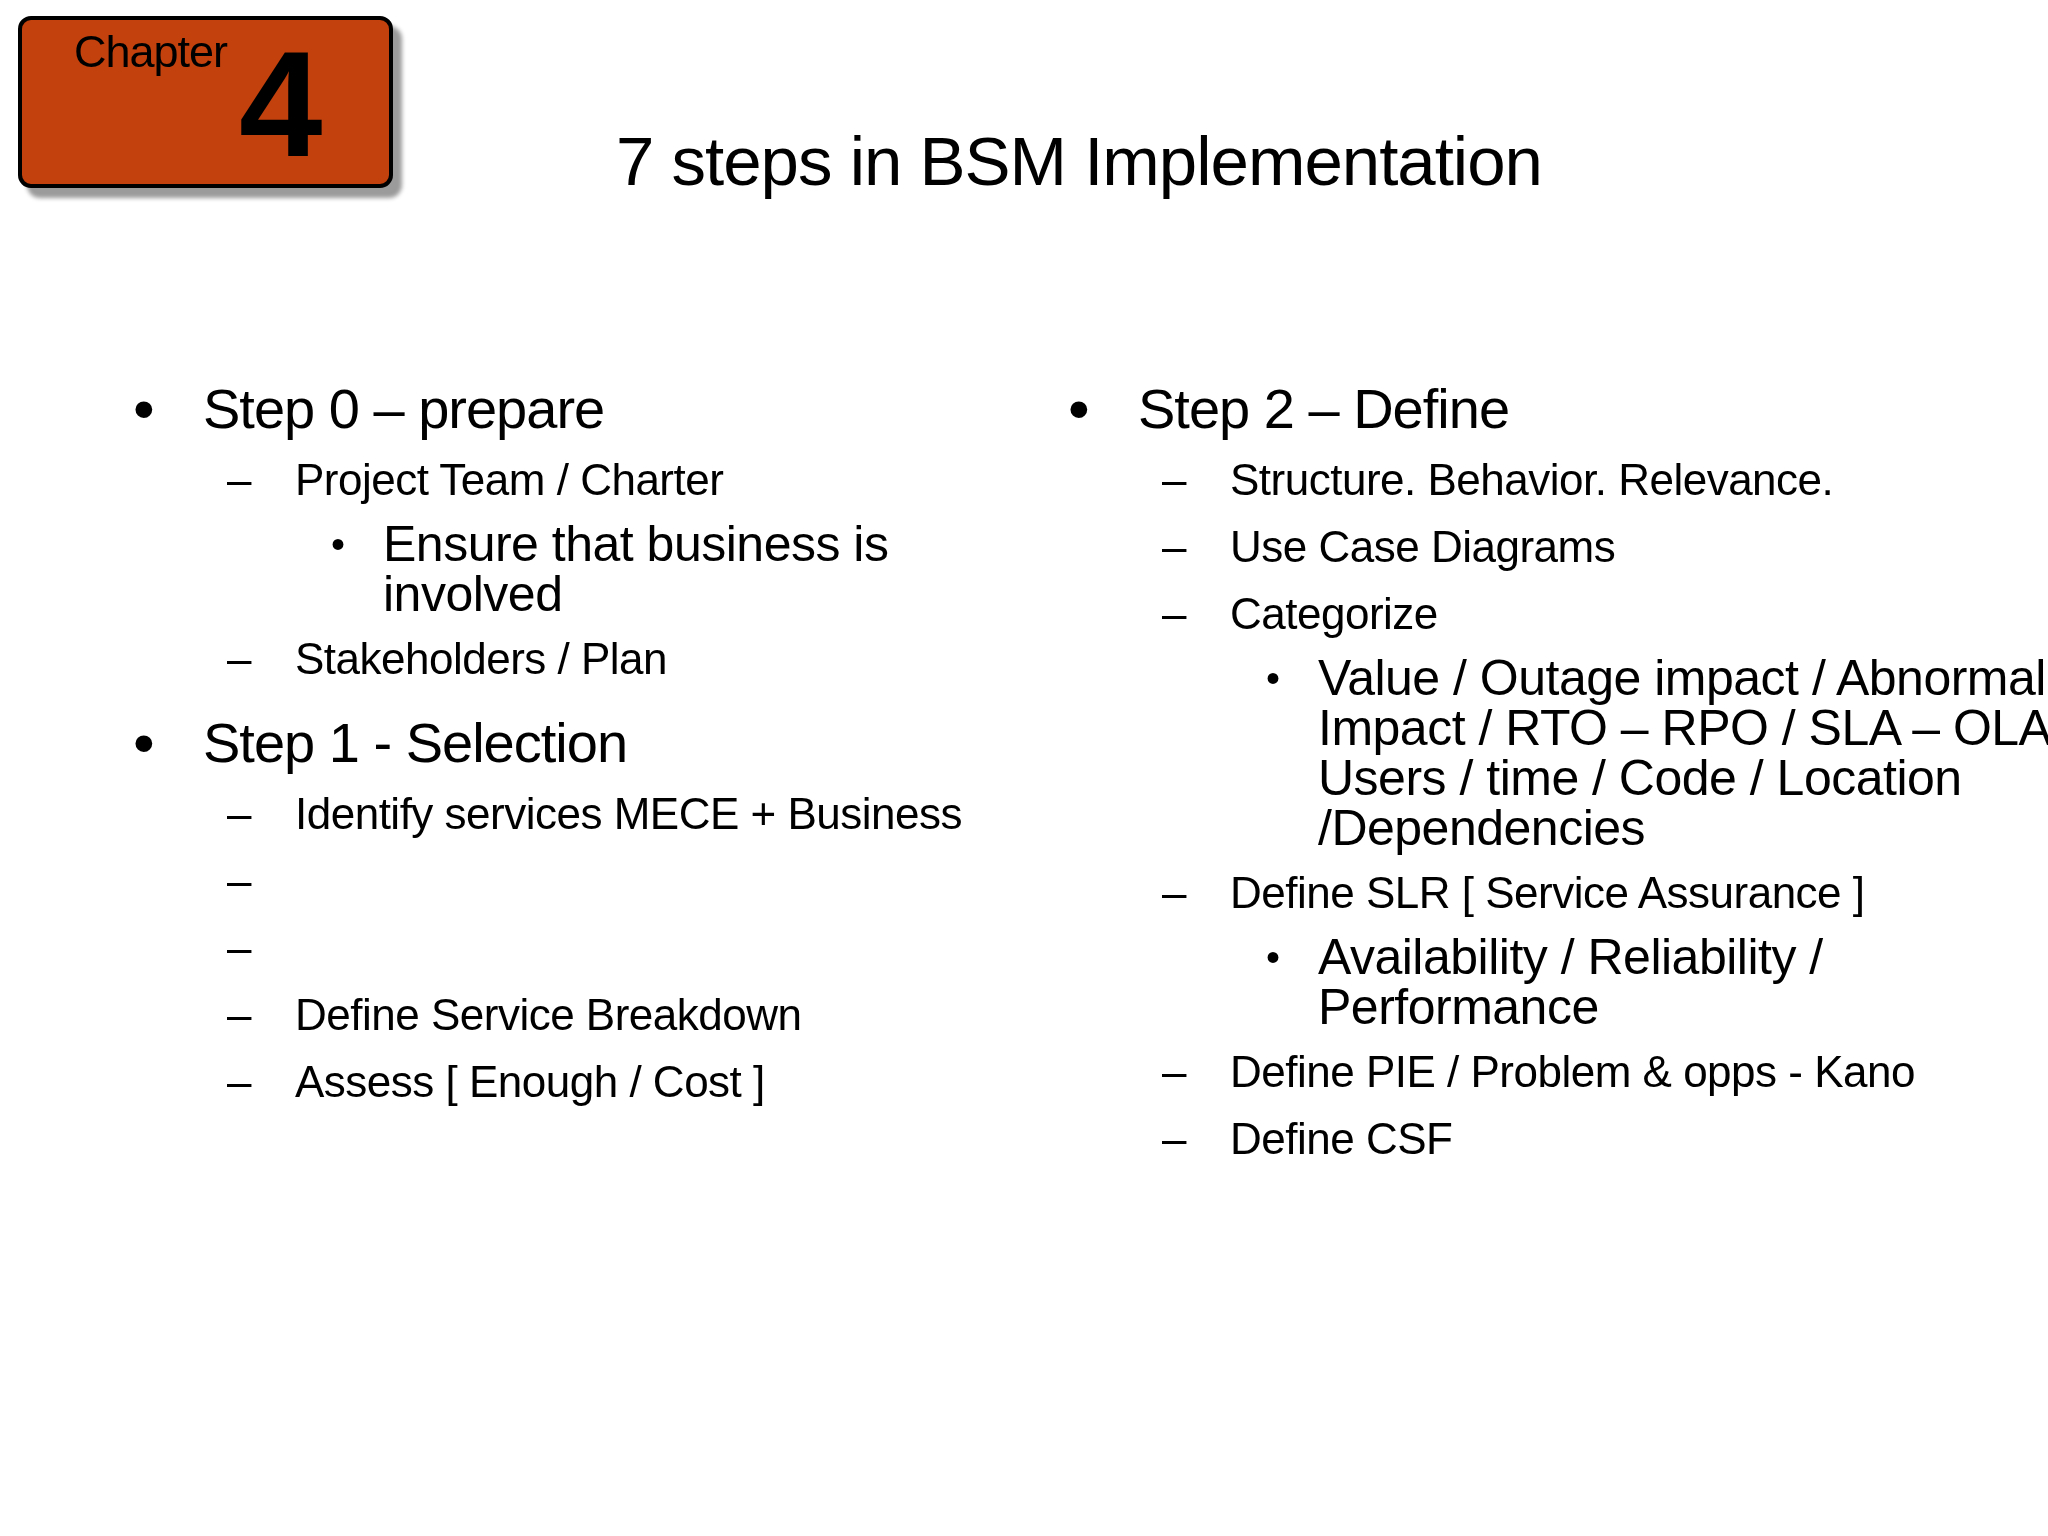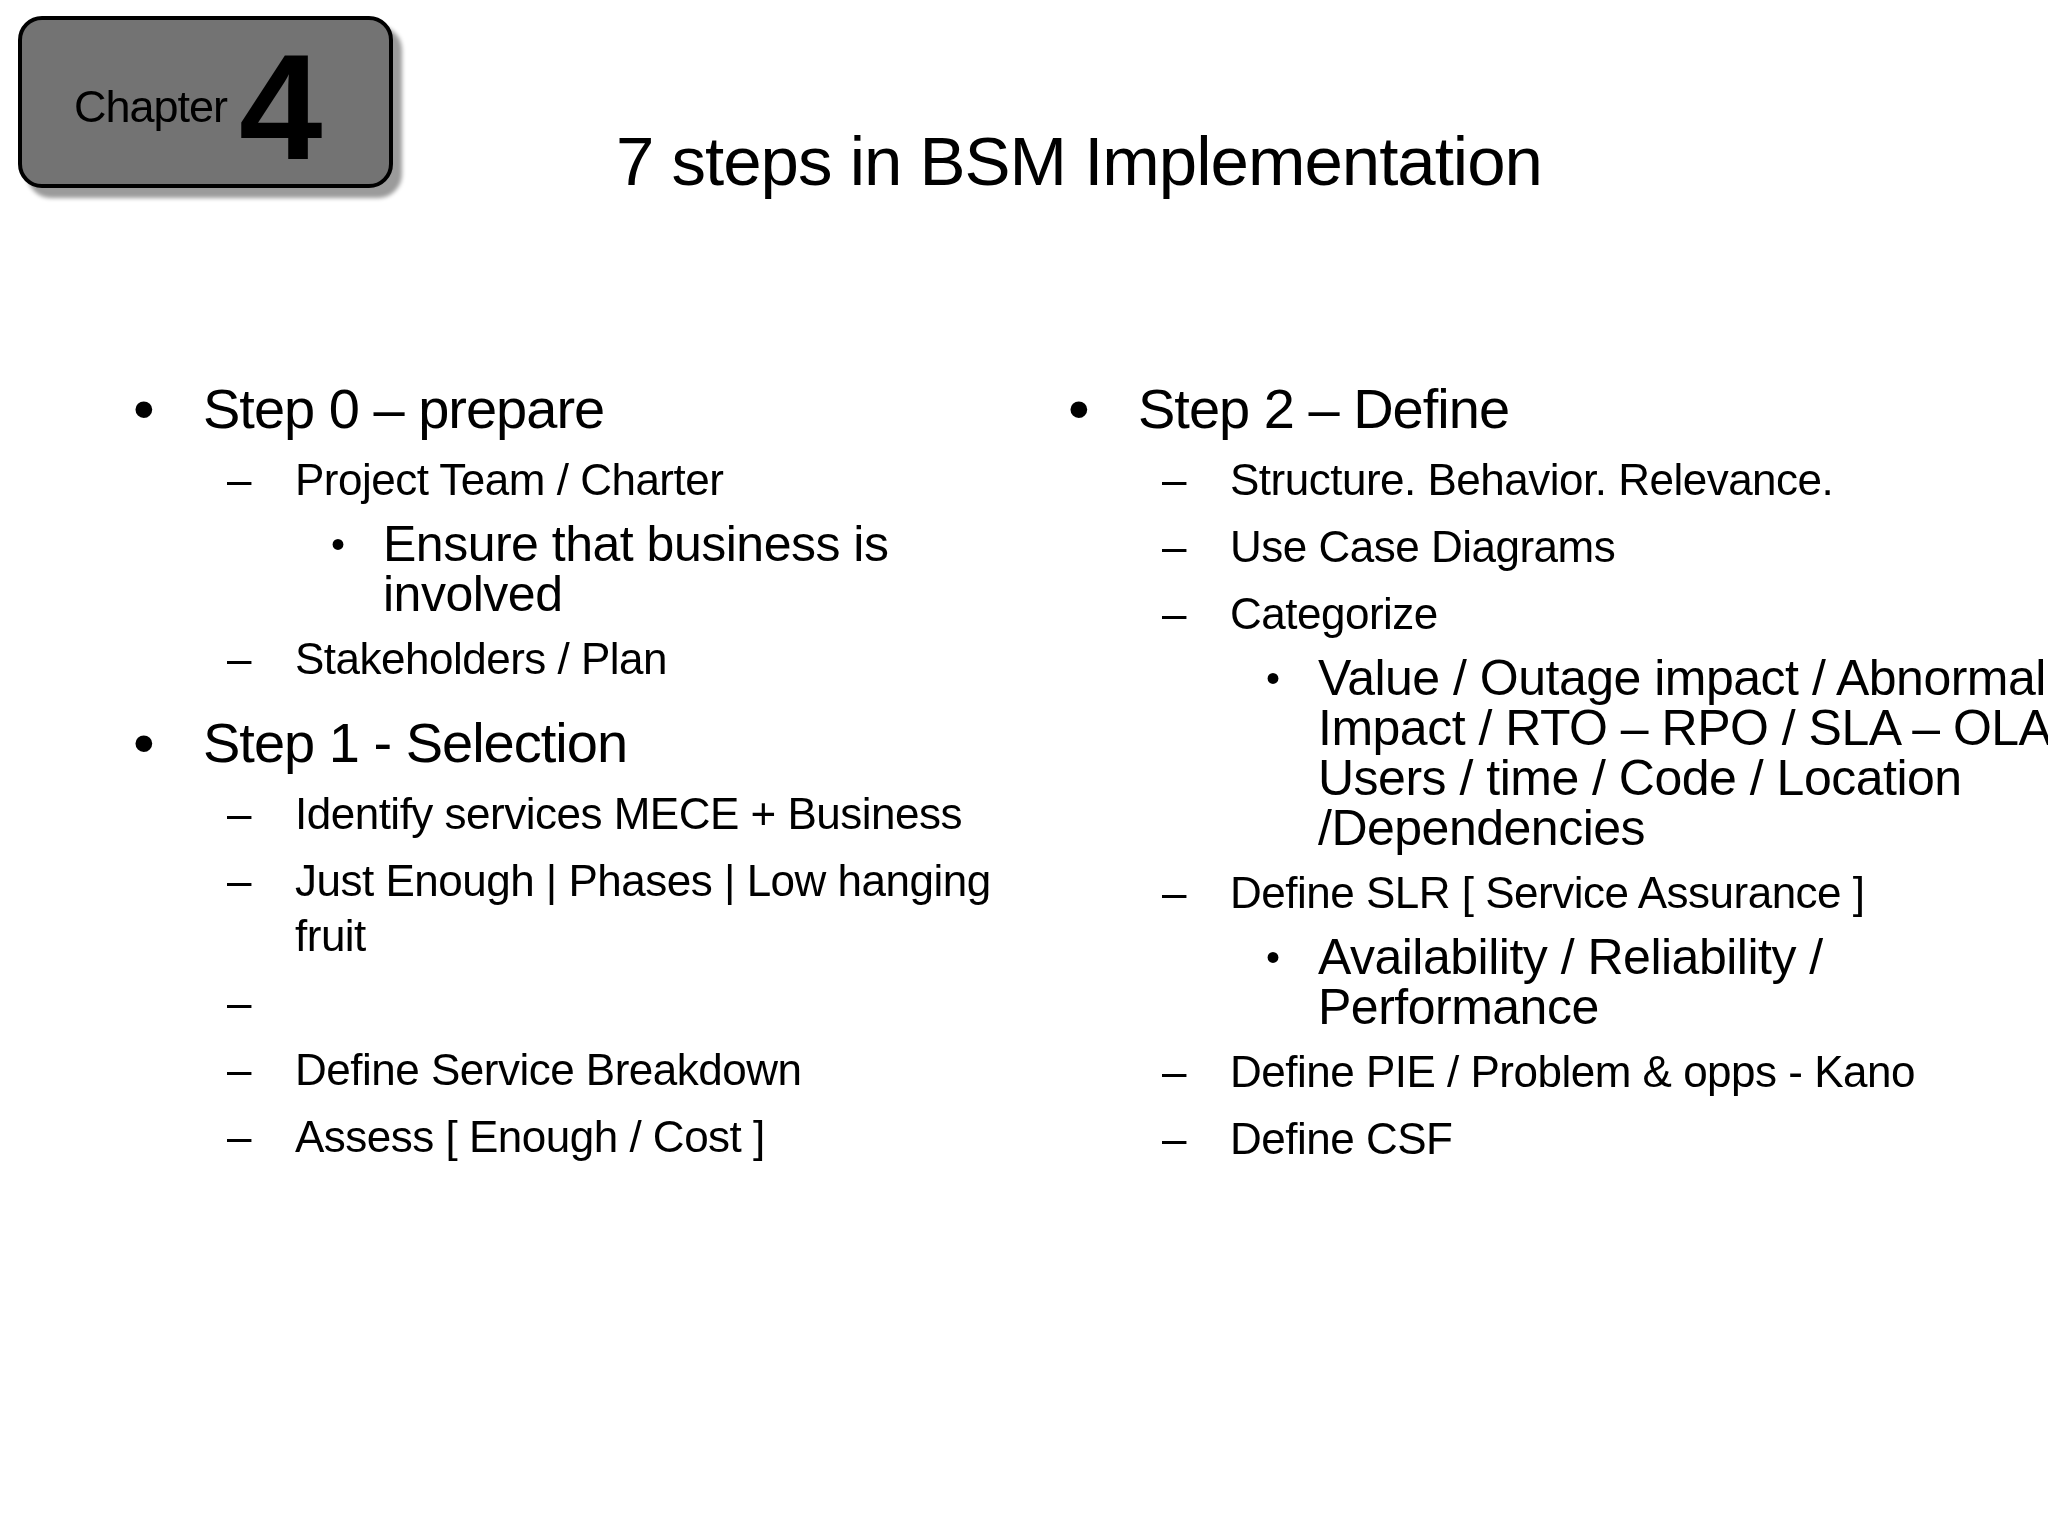--- a/index.html
+++ b/index.html
@@ -18,26 +18,26 @@
   }
 
   
   .badge {
     position: absolute;
     left: 18px;
     top: 16px;
     width: 375px;
     height: 172px;
     box-sizing: border-box;
-    background: #737373;
+    background: #c2410c;
     border: 4px solid #000000;
-    border-radius: 24px;
+    border-radius: 13px;
     box-shadow: 9px 10px 4px #9b9b9b;
     display: flex;
-    align-items: center;
+    align-items: flex-start;
     justify-content: flex-start;
     padding-left: 52px;
     padding-top: 9px;
   }
   .badge .chapter-label {
     font-size: 45px;
     line-height: 1;
     letter-spacing: -1px;
   }
   .badge .chapter-number {
@@ -116,22 +116,20 @@
       <div class="li l1">
         <span class="marker">•</span>
         <span class="text">Step 1 - Selection</span>
       </div>
       <div class="li l2">
         <span class="marker">–</span>
         <span class="text">Identify services MECE + Business</span>
       </div>
       <div class="li l2">
         <span class="marker">–</span>
-        <span class="text">Just Enough | Phases | Low hanging
-fruit</span>
       </div>
       <div class="li l2">
         <span class="marker">–</span>
       </div>
       <div class="li l2">
         <span class="marker">–</span>
         <span class="text">Define Service Breakdown</span>
       </div>
       <div class="li l2">
         <span class="marker">–</span>

